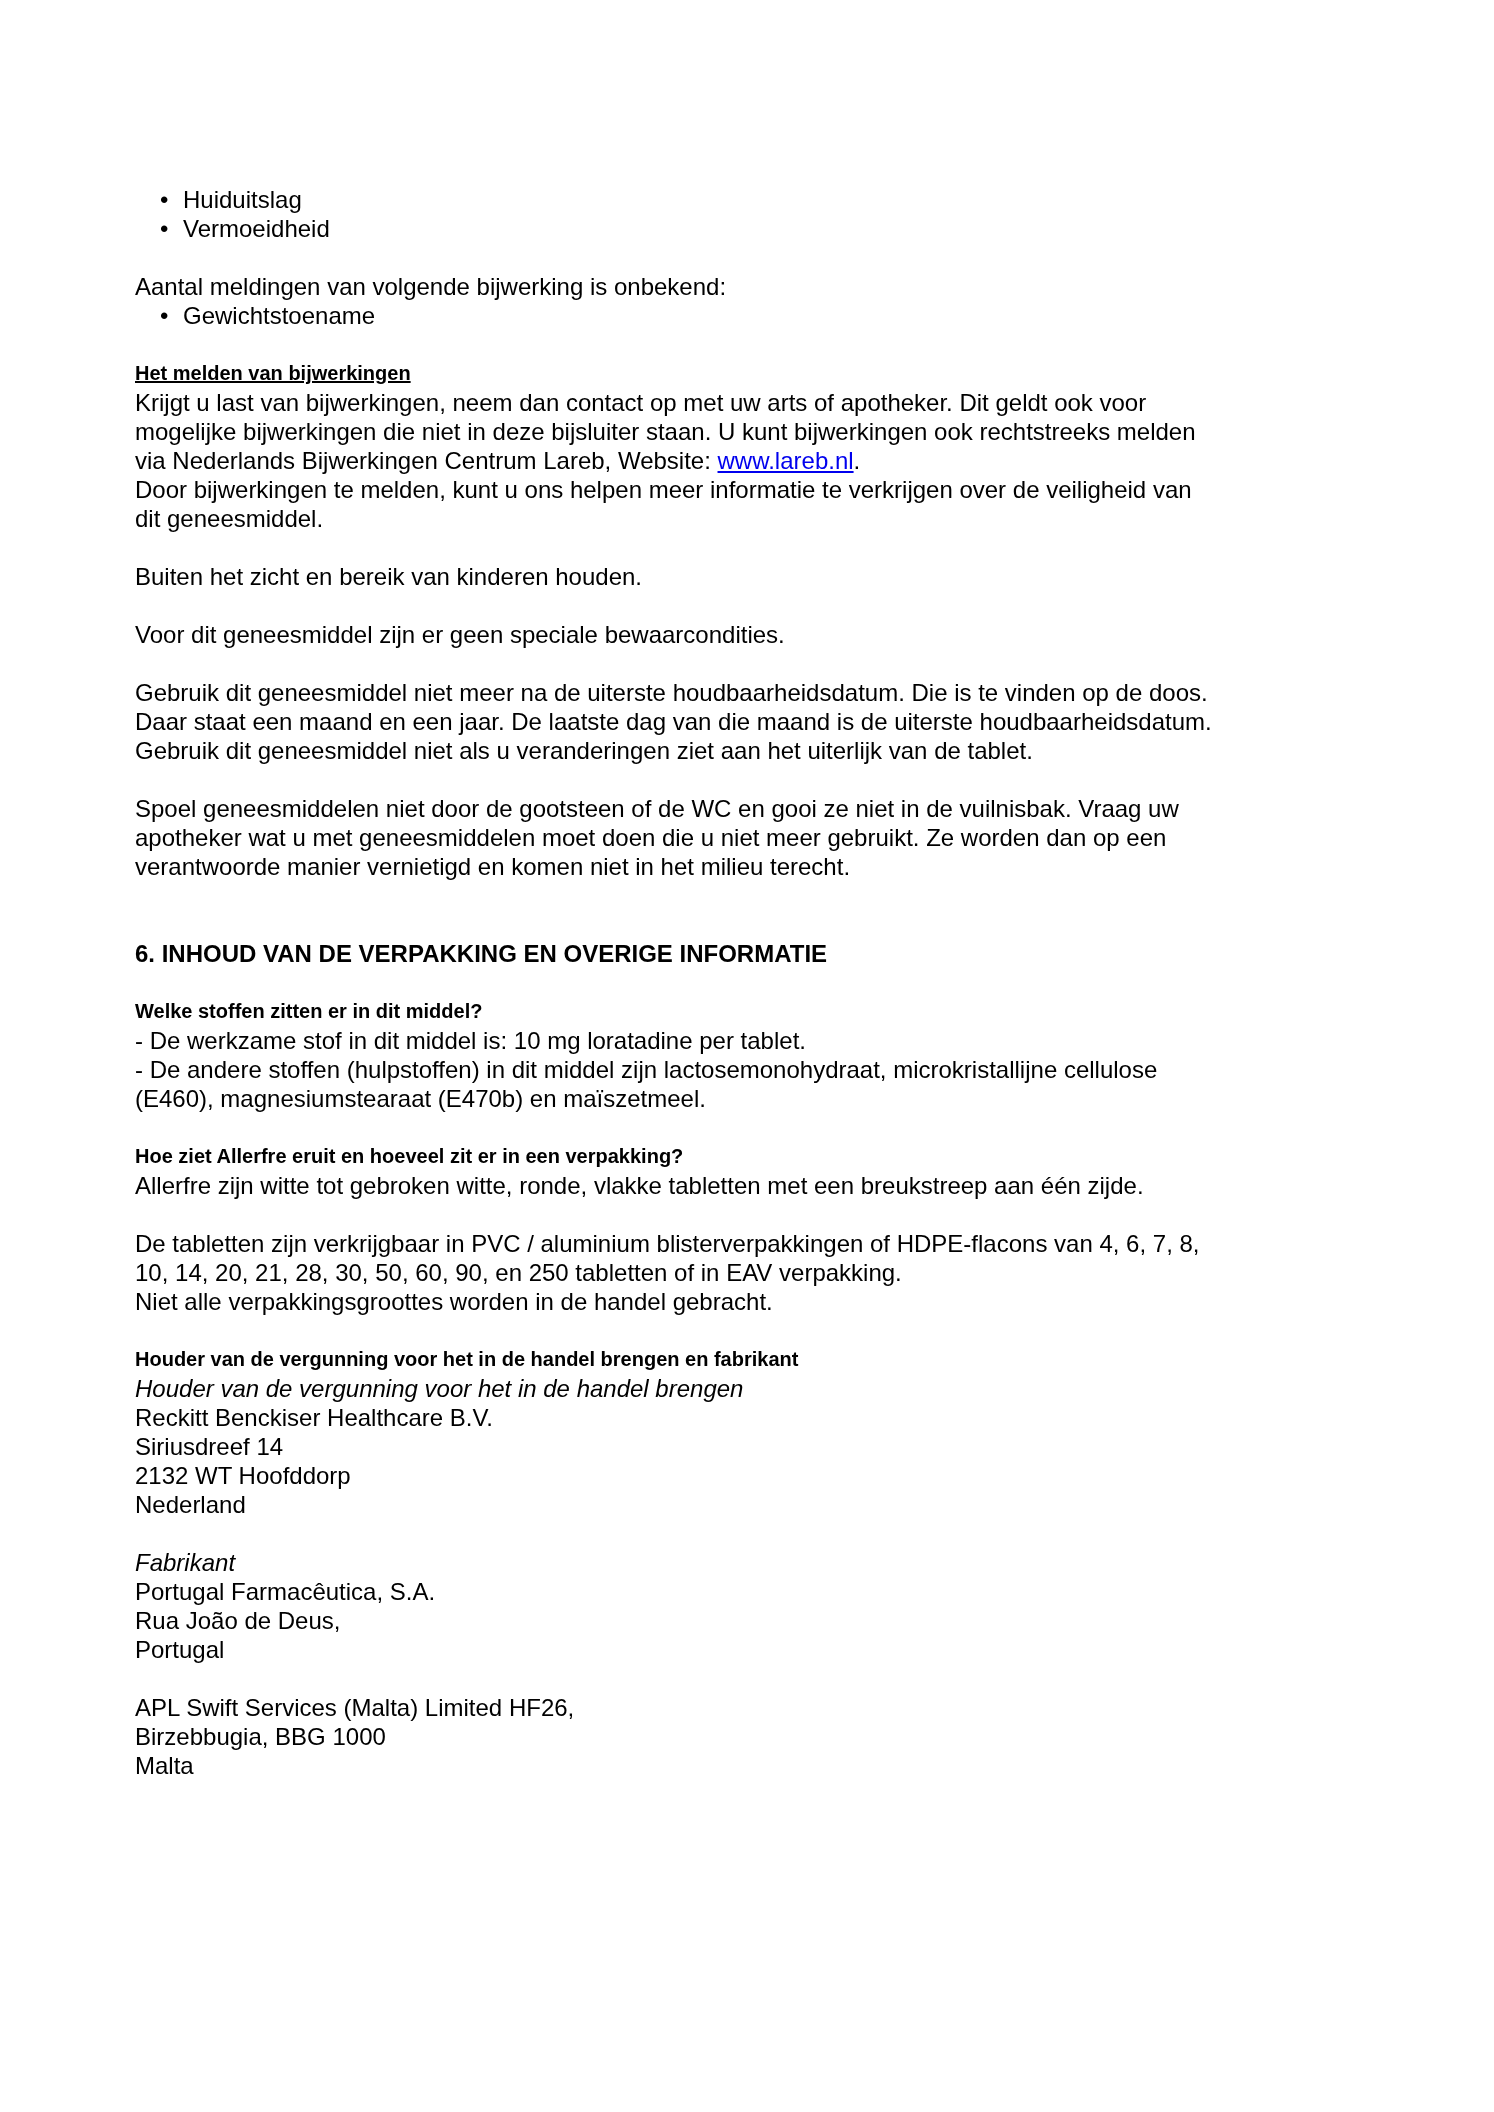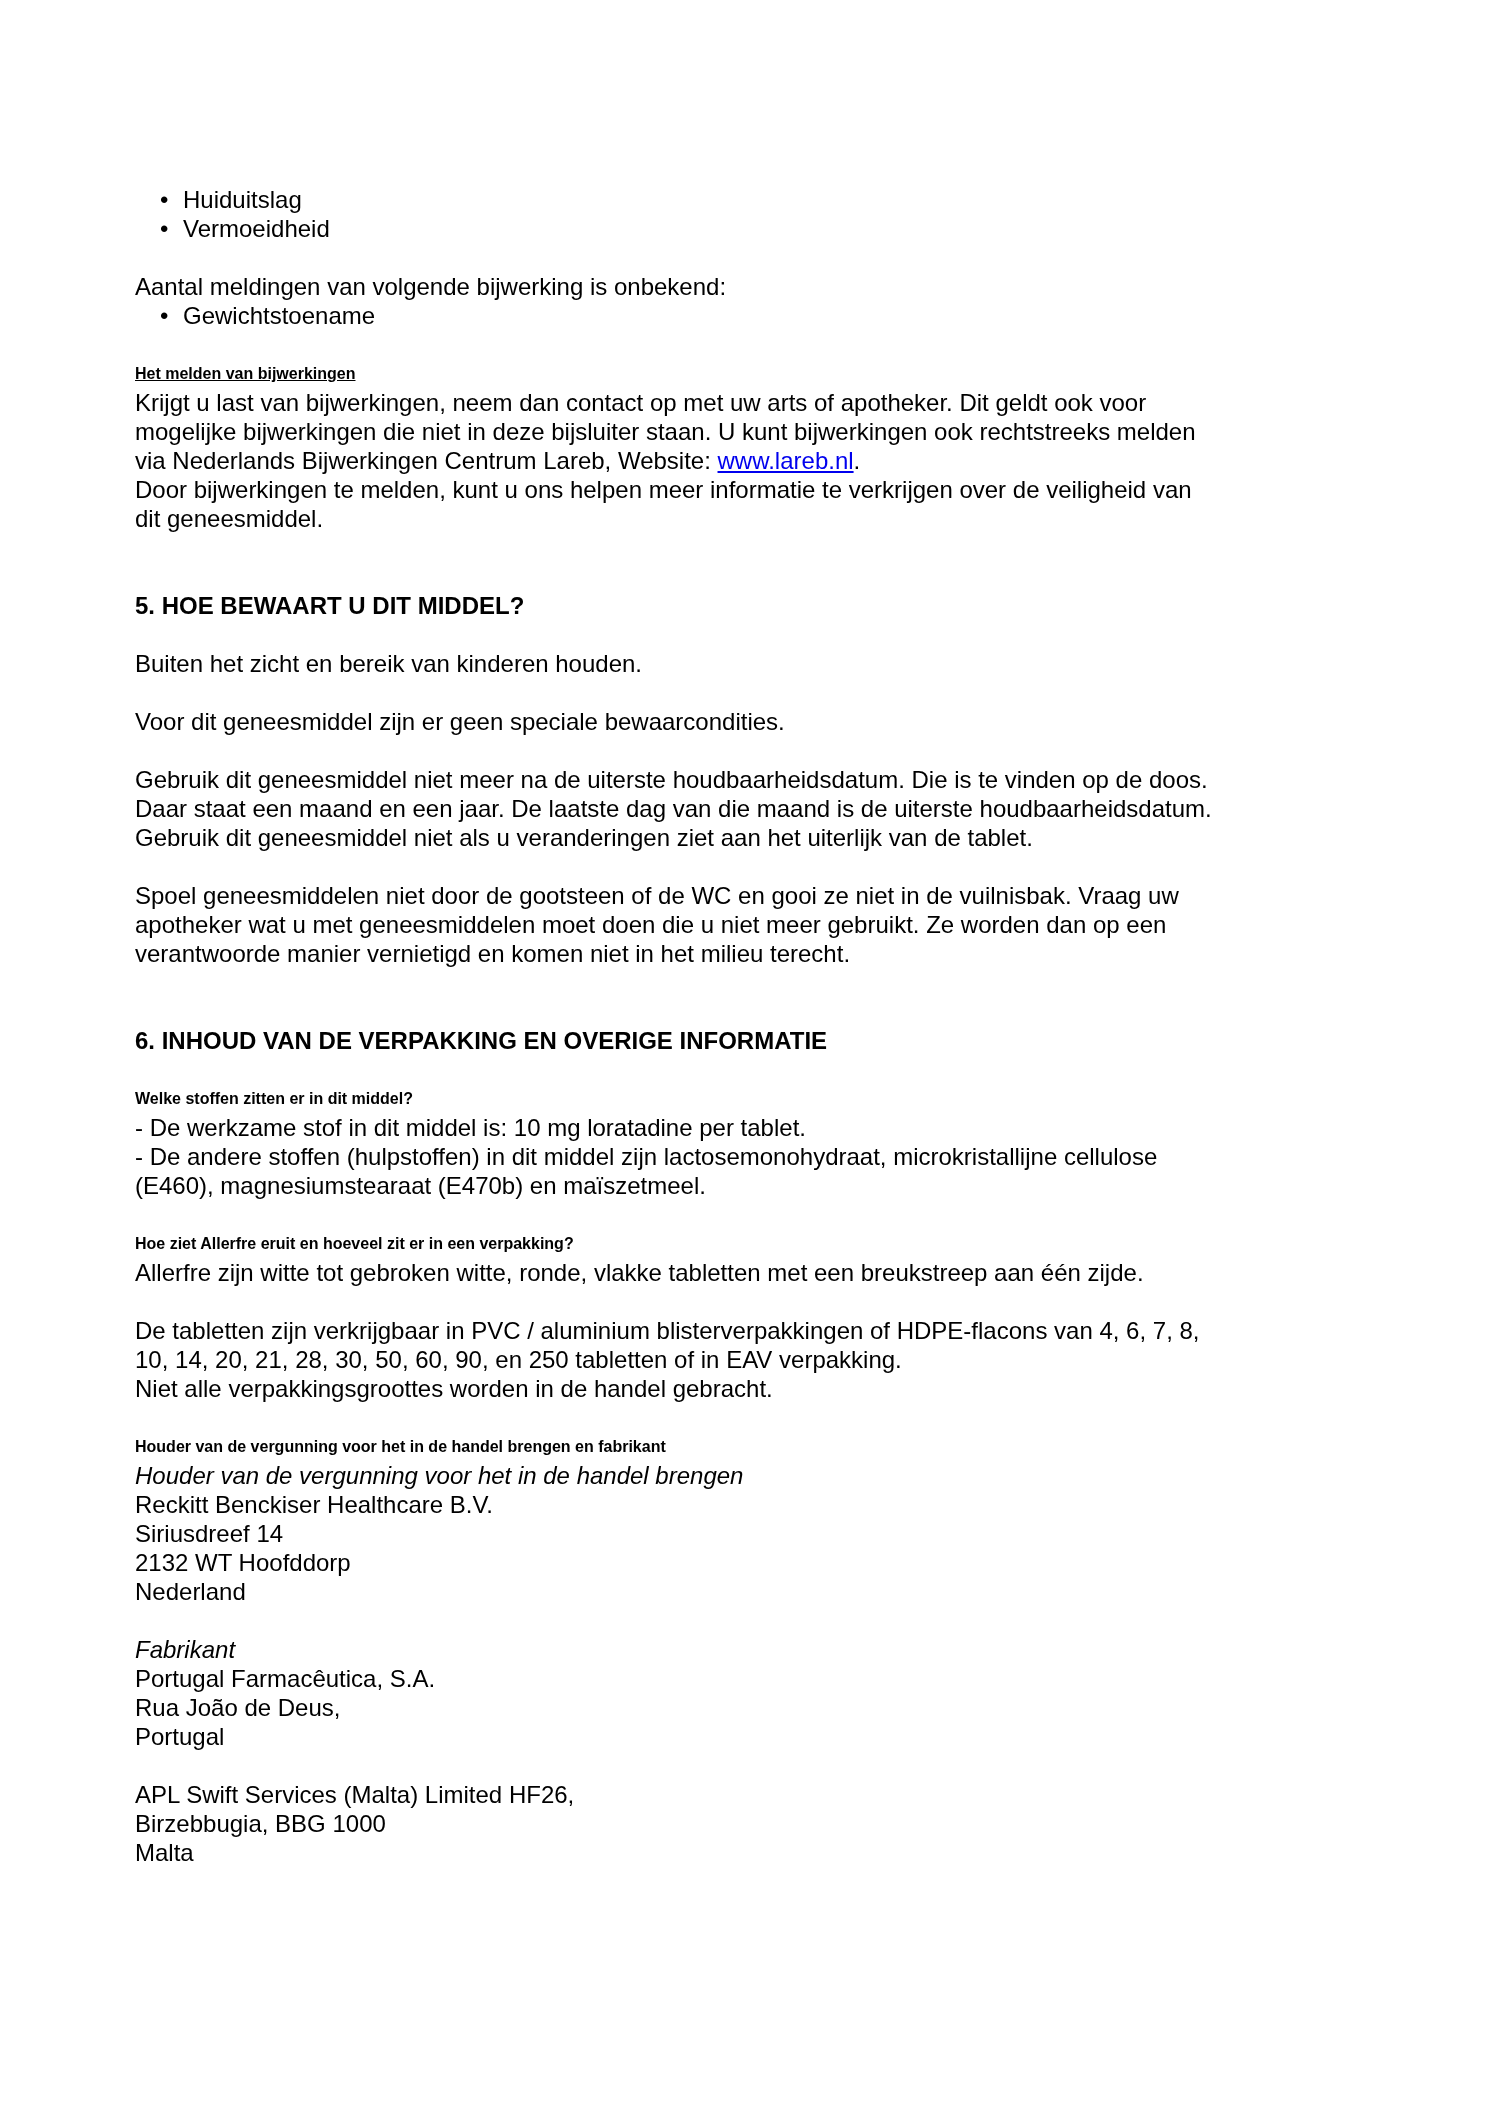--- a/index.html
+++ b/index.html
@@ -20,21 +20,21 @@
     top: 185px;
     width: 1290px;
   }
   .para, .line, .heading, .subheading { white-space: pre; margin: 0; padding: 0; }
   .mt1 { margin-top: 29px; }
   .mt2 { margin-top: 58px; }
   .bullet-list { list-style: none; margin: 0; padding: 0; }
   .bullet-item { position: relative; padding-left: 48px; white-space: pre; }
   .bullet-item::before { content: "\2022"; position: absolute; left: 25px; top: 0; }
   .heading { font-weight: bold; font-size: 24px; }
-  .subheading { font-weight: bold; font-size: 16px; }
+  .subheading { font-weight: bold; font-size: 20px; }
   .underlined { text-decoration: underline; }
   .italic { font-style: italic; }
   .link { color: var(--link-color, #0000ee); text-decoration: underline; cursor: pointer; }
 </style>
 </head>
 <body>
 
 <div class="page">
   <div class="content">
 
@@ -48,21 +48,20 @@
       <li class="bullet-item">Gewichtstoename</li>
     </ul>
 
     <h3 class="subheading underlined mt1">Het melden van bijwerkingen</h3>
     <p class="para"><span>Krijgt u last van bijwerkingen, neem dan contact op met uw arts of apotheker. Dit geldt ook voor
 mogelijke bijwerkingen die niet in deze bijsluiter staan. U kunt bijwerkingen ook rechtstreeks melden
 via Nederlands Bijwerkingen Centrum Lareb, Website: </span><a class="link" href="#">www.lareb.nl</a><span>.
 Door bijwerkingen te melden, kunt u ons helpen meer informatie te verkrijgen over de veiligheid van
 dit geneesmiddel.</span></p>
 
-    <h2 class="heading mt2">5. HOE BEWAART U DIT MIDDEL?</h2>
     <p class="para mt1">Buiten het zicht en bereik van kinderen houden.</p>
     <p class="para mt1">Voor dit geneesmiddel zijn er geen speciale bewaarcondities.</p>
     <p class="para mt1">Gebruik dit geneesmiddel niet meer na de uiterste houdbaarheidsdatum. Die is te vinden op de doos.
 Daar staat een maand en een jaar. De laatste dag van die maand is de uiterste houdbaarheidsdatum.
 Gebruik dit geneesmiddel niet als u veranderingen ziet aan het uiterlijk van de tablet.</p>
     <p class="para mt1">Spoel geneesmiddelen niet door de gootsteen of de WC en gooi ze niet in de vuilnisbak. Vraag uw
 apotheker wat u met geneesmiddelen moet doen die u niet meer gebruikt. Ze worden dan op een
 verantwoorde manier vernietigd en komen niet in het milieu terecht.</p>
 
     <h2 class="heading mt2">6. INHOUD VAN DE VERPAKKING EN OVERIGE INFORMATIE</h2>

